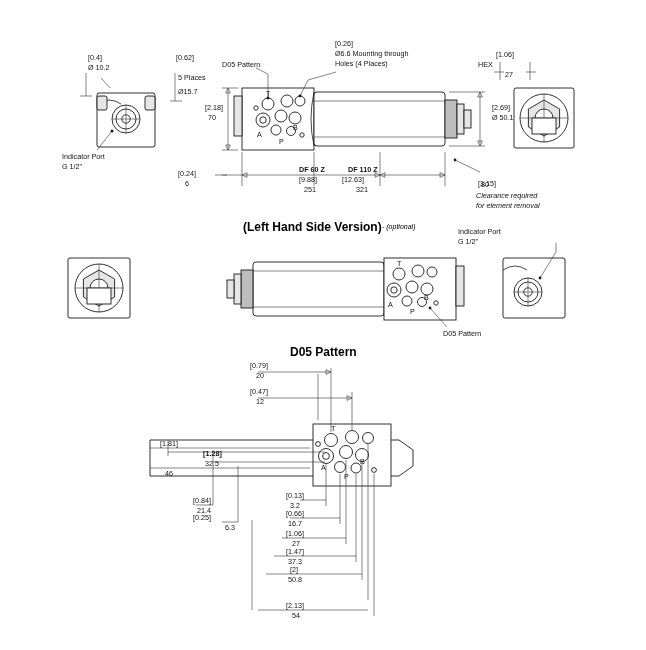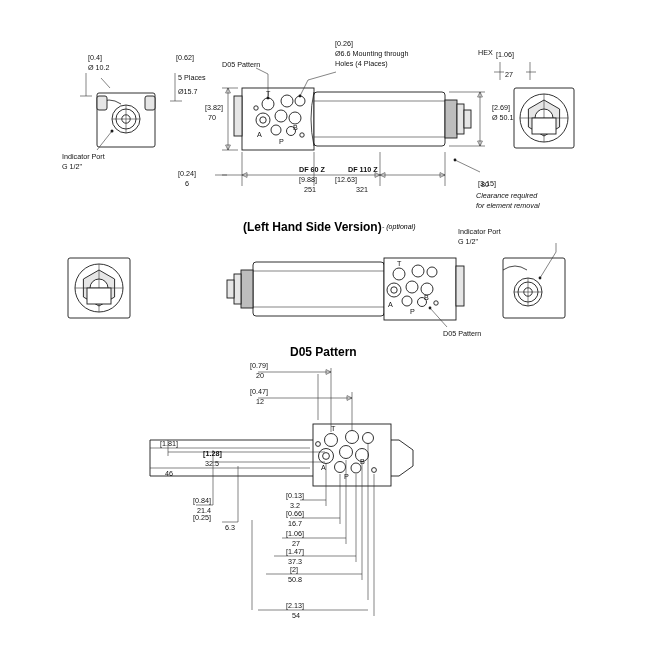--- a/index.html
+++ b/index.html
@@ -211,39 +211,39 @@
 <div class="lbl" style="left:176px; top:54px;">[0.62]</div>
 <div class="lbl" style="left:178px; top:64px;margin-top:24px;">Ø15.7</div>
 <div class="lbl" style="left:178px; top:74px;">5 Places</div>
 
 <div class="lbl" style="left:222px; top:61px;">D05 Pattern</div>
 
 <div class="lbl" style="left:335px; top:40px;">[0.26]</div>
 <div class="lbl" style="left:335px; top:50px;">Ø6.6 Mounting through</div>
 <div class="lbl" style="left:335px; top:60px;">Holes (4 Places)</div>
 
-<div class="lbl" style="left:205px; top:104px;">[3.82]</div>
+<div class="lbl" style="left:205px; top:104px;">[2.18]</div>
 <div class="lbl" style="left:208px; top:114px;">70</div>
 
 <div class="lbl" style="left:492px; top:104px;">[2.69]</div>
 <div class="lbl" style="left:492px; top:114px;">Ø 50.1</div>
 
 <div class="lbl" style="left:496px; top:51px;">[1.06]</div>
-<div class="lbl" style="left:478px; top:49px;text-align:center;">HEX</div>
+<div class="lbl" style="left:478px; top:61px;text-align:center;">HEX</div>
 <div class="lbl" style="left:505px; top:71px;">27</div>
 
 <div class="lbl" style="left:178px; top:170px;">[0.24]</div>
 <div class="lbl" style="left:185px; top:180px;">6</div>
 
 <div class="lbl b" style="left:299px; top:166px;">DF 60 Z</div>
 <div class="lbl" style="left:299px; top:176px;">[9.88]</div>
 <div class="lbl" style="left:304px; top:186px;">251</div>
 
 <div class="lbl b" style="left:348px; top:166px;">DF 110 Z</div>
-<div class="lbl" style="left:335px; top:176px;">[12.63]</div>
+<div class="lbl" style="left:342px; top:176px;">[12.63]</div>
 <div class="lbl" style="left:356px; top:186px;">321</div>
 
 <div class="lbl" style="left:478px; top:180px;">[3.15]</div>
 <div class="lbl" style="left:481px; top:181px;">80</div>
 <div class="lbl i" style="left:476px; top:192px;">Clearance required</div>
 <div class="lbl i" style="left:476px; top:202px;">for element removal</div>
 
 <div class="lbl" style="left:266px; top:90px;">T</div>
 <div class="lbl" style="left:257px; top:131px;">A</div>
 <div class="lbl" style="left:279px; top:138px;">P</div>

